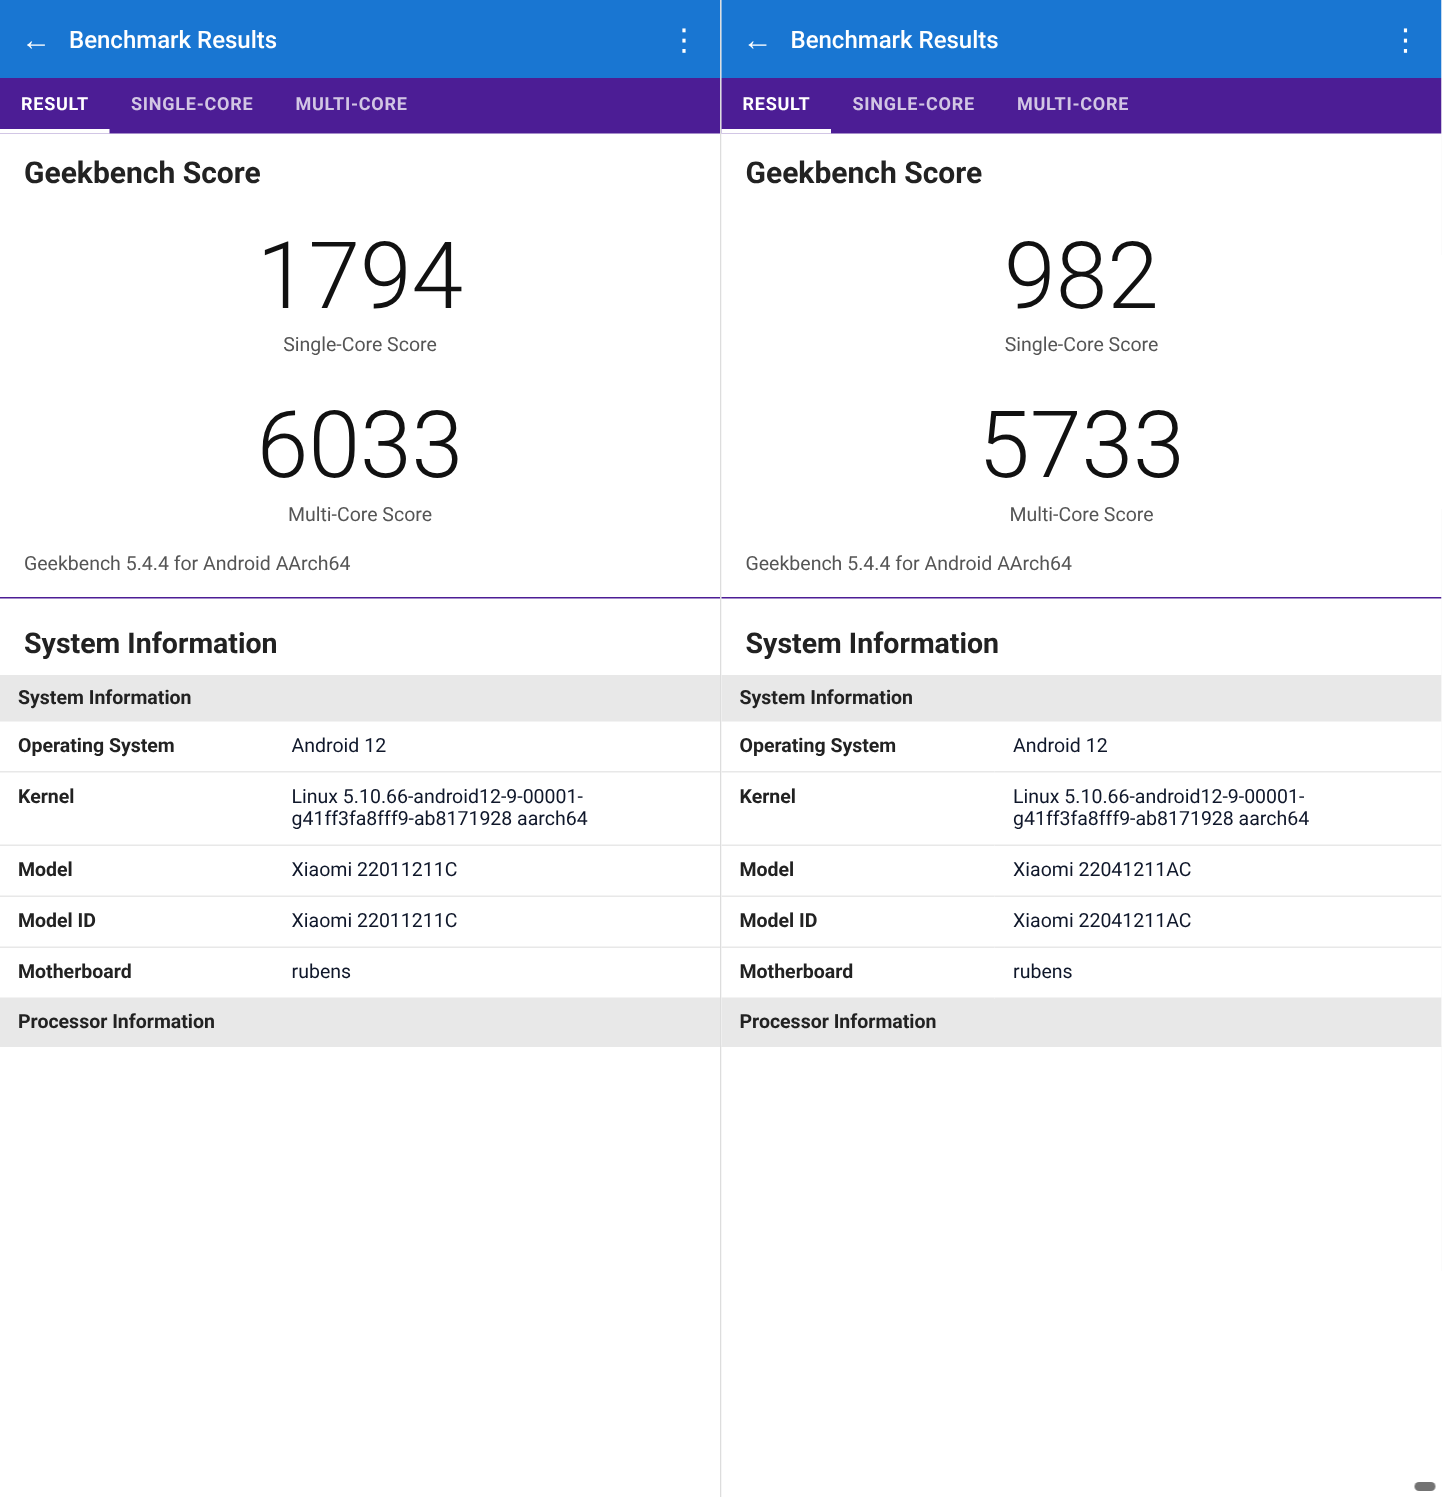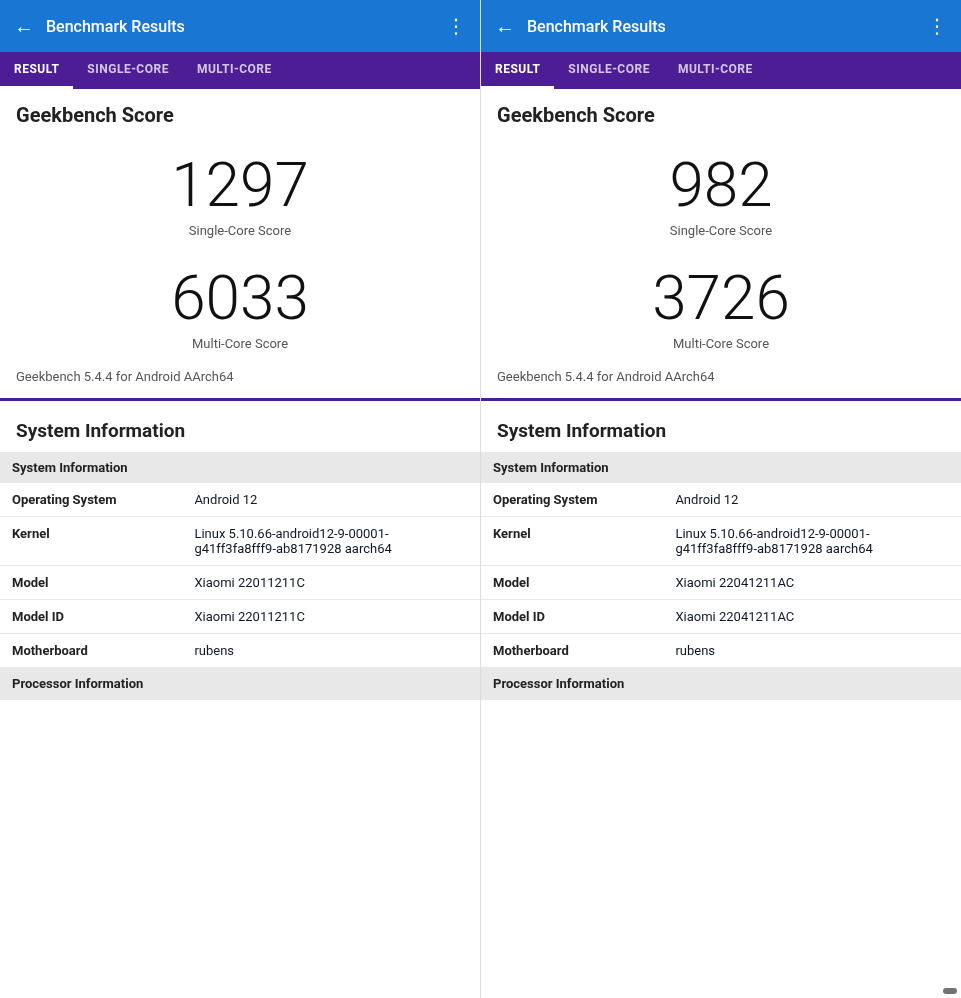--- a/index.html
+++ b/index.html
@@ -82,21 +82,21 @@
     .score-label {
       font-size: 13px;
       color: #555;
       margin-top: 4px;
     }
 
     .geekbench-version {
       font-size: 13px;
       color: #555;
       padding: 10px 16px 14px 16px;
-      border-bottom: 3px solid #4c1d95;
+      border-bottom: 1px solid #4c1d95;
     }
 
     
     .sys-info-heading {
       font-size: 19px;
       font-weight: 700;
       color: #222;
       padding: 18px 16px 10px 16px;
     }
 
@@ -159,21 +159,21 @@
       <span class="header-title">Benchmark Results</span>
       <span class="more-icon">⋮</span>
     </div>
   <div class="tabs-bar">
         <div class="tab-item active">RESULT</div>
         <div class="tab-item">SINGLE-CORE</div>
         <div class="tab-item">MULTI-CORE</div>
       </div>
       <div class="section-heading">Geekbench Score</div>
     <div class="score-block">
-      <div class="score-number">1297</div>
+      <div class="score-number">1794</div>
       <div class="score-label">Single-Core Score</div>
     </div>
 
     <div class="score-block">
       <div class="score-number">6033</div>
       <div class="score-label">Multi-Core Score</div>
     </div>
   <div class="geekbench-version">Geekbench 5.4.4 for Android AArch64</div>
       <div class="sys-info-heading">System Information</div>
       <table class="info-table">
@@ -220,21 +220,21 @@
         <div class="tab-item">SINGLE-CORE</div>
         <div class="tab-item">MULTI-CORE</div>
       </div>
       <div class="section-heading">Geekbench Score</div>
     <div class="score-block">
       <div class="score-number">982</div>
       <div class="score-label">Single-Core Score</div>
     </div>
 
     <div class="score-block">
-      <div class="score-number">3726</div>
+      <div class="score-number">5733</div>
       <div class="score-label">Multi-Core Score</div>
     </div>
   <div class="geekbench-version">Geekbench 5.4.4 for Android AArch64</div>
       <div class="sys-info-heading">System Information</div>
       <table class="info-table">
     <thead>
       <tr>
         <th colspan="2">System Information</th>
       </tr>
     </thead>

